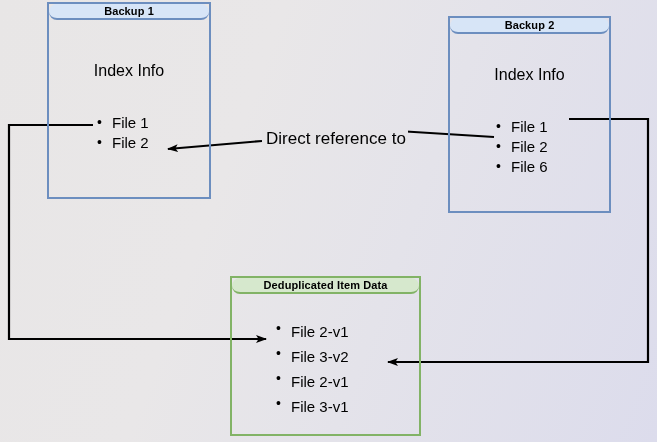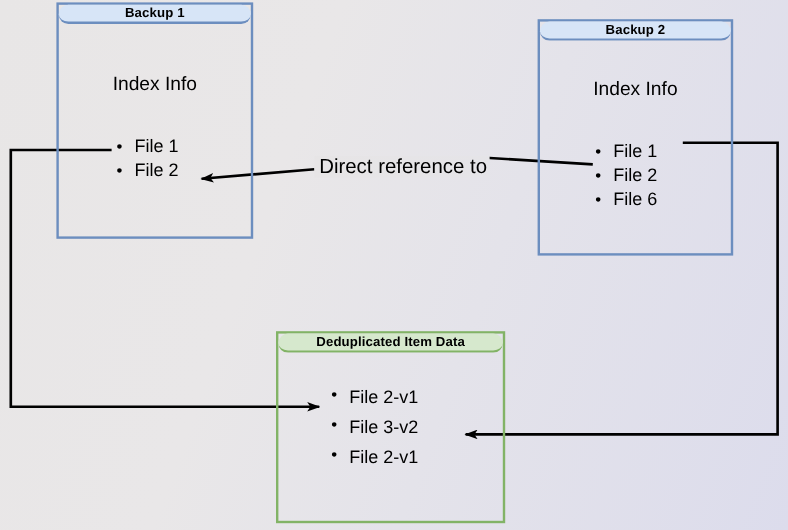--- a/index.html
+++ b/index.html
@@ -148,20 +148,21 @@
     </div>
   </div>
 
   <div class="box green" style="left:230px; top:276px; width:191px; height:160px;">
     <div class="box-header">Deduplicated Item Data</div>
     <div class="box-body">
       <ul class="file-list" style="left:42px; top:25px; line-height:25px;">
         <li style="line-height:25px;">File 2-v1</li>
         <li style="line-height:25px;">File 3-v2</li>
         <li style="line-height:25px;">File 2-v1</li>
+        <li style="line-height:25px;">File 3-v1</li>
       </ul>
     </div>
   </div>
 
   <div class="edge-label" style="left:262px; top:120px; width:138px;">
     <div>Direct reference to</div>
   </div>
 
 </div>
 

